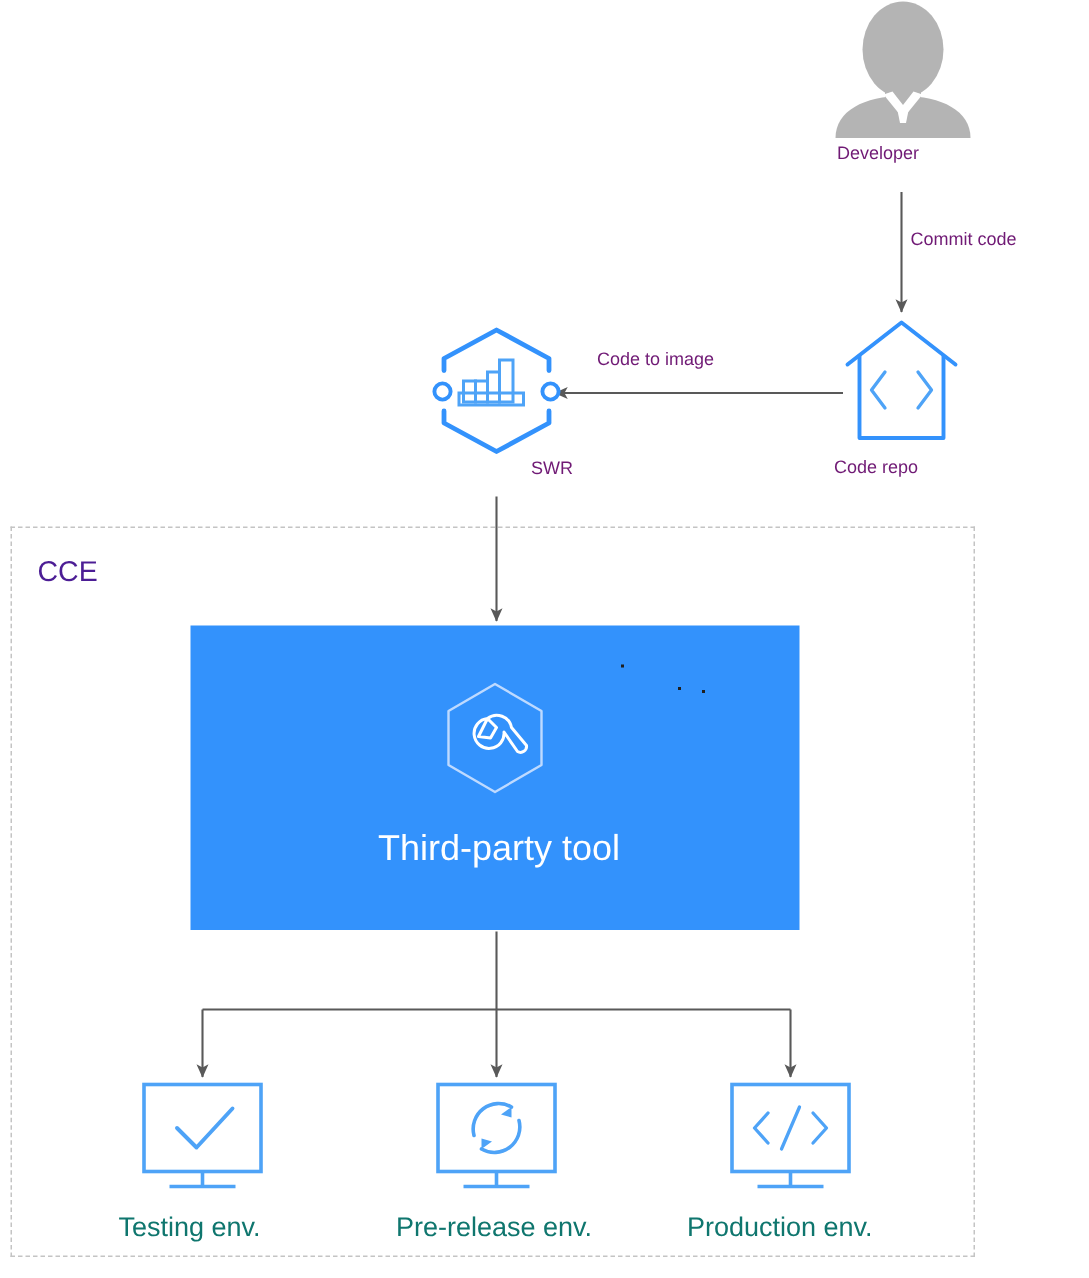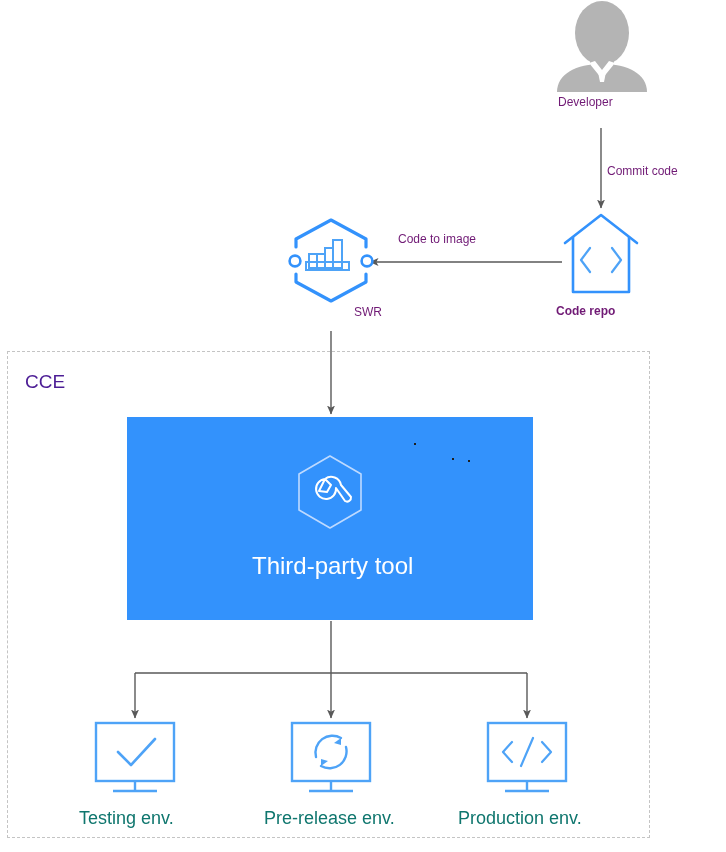--- a/index.html
+++ b/index.html
@@ -174,23 +174,23 @@
       <line x1="527" y1="781" x2="527" y2="791" stroke="#4ea3f7" stroke-width="2.4"></line>
       <line x1="505" y1="791" x2="549" y2="791" stroke="#4ea3f7" stroke-width="2.4"></line>
       <path d="M512,742 L503,752 L512,762" fill="none" stroke="#4ea3f7" stroke-width="2.2" stroke-linecap="round" stroke-linejoin="round"></path>
       <path d="M542,742 L551,752 L542,762" fill="none" stroke="#4ea3f7" stroke-width="2.2" stroke-linecap="round" stroke-linejoin="round"></path>
       <line x1="533" y1="738" x2="521" y2="766" stroke="#4ea3f7" stroke-width="2.2" stroke-linecap="round"></line>
     </g>
   </svg>
 
   <div class="label label-gray" style="left:558px; top:95px;">Developer</div>
 
-  <div class="label label-gray" style="left:607px; top:164px;">Commit code</div>
-
-  <div class="label label-gray" style="left:556px; top:304px;font-weight:bold;">Code repo</div>
+  <div class="label label-gray" style="left:607px; top:152px;">Commit code</div>
+
+  <div class="label label-gray" style="left:556px; top:304px;">Code repo</div>
 
   <div class="label label-gray" style="left:398px; top:232px;">Code to image</div>
 
   <div class="label label-gray" style="left:310px; top:305px;margin-left:44px;">SWR</div>
 
   <div class="label label-dark" style="left:79px; top:808px;">Testing env.</div>
 
   <div class="label label-dark" style="left:458px; top:808px;">Production env.</div>
 
   <div class="label label-dark" style="left:264px; top:808px;">Pre-release env.</div>

